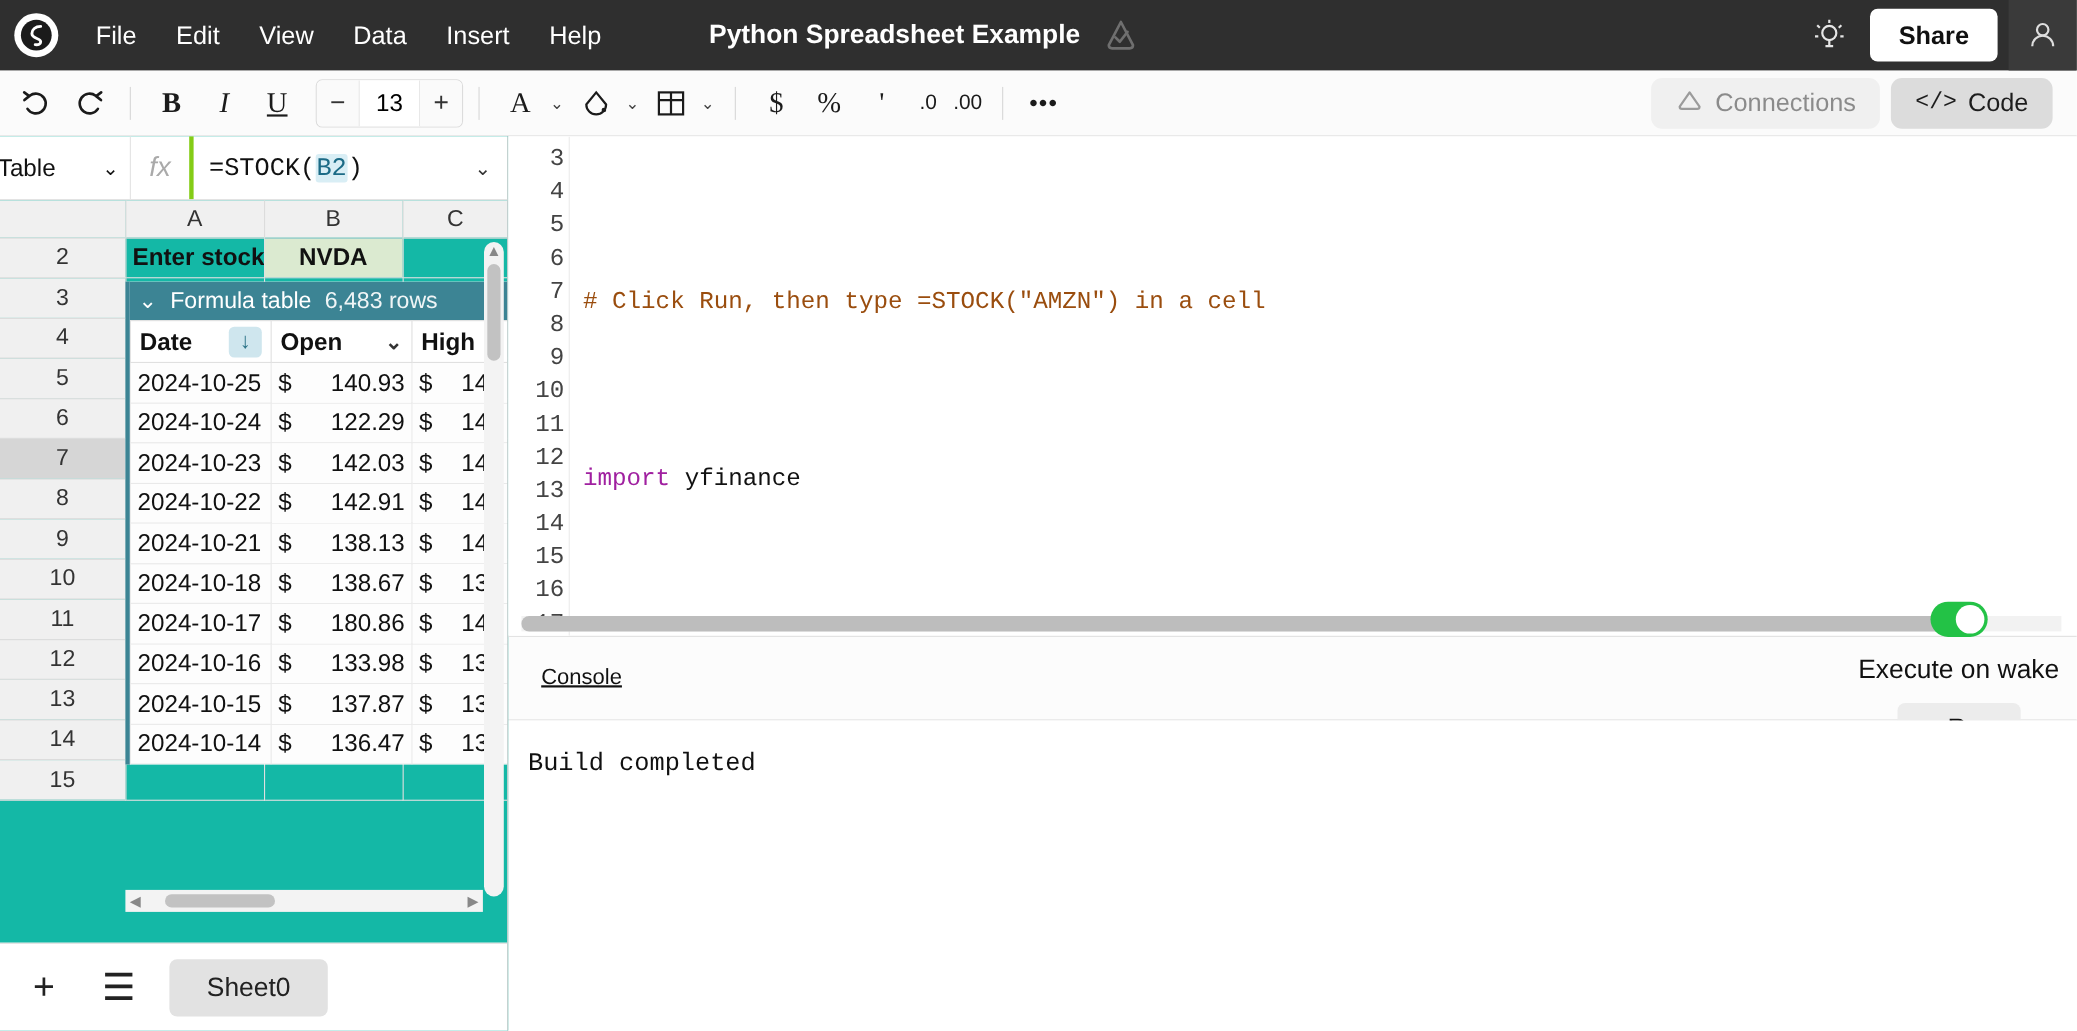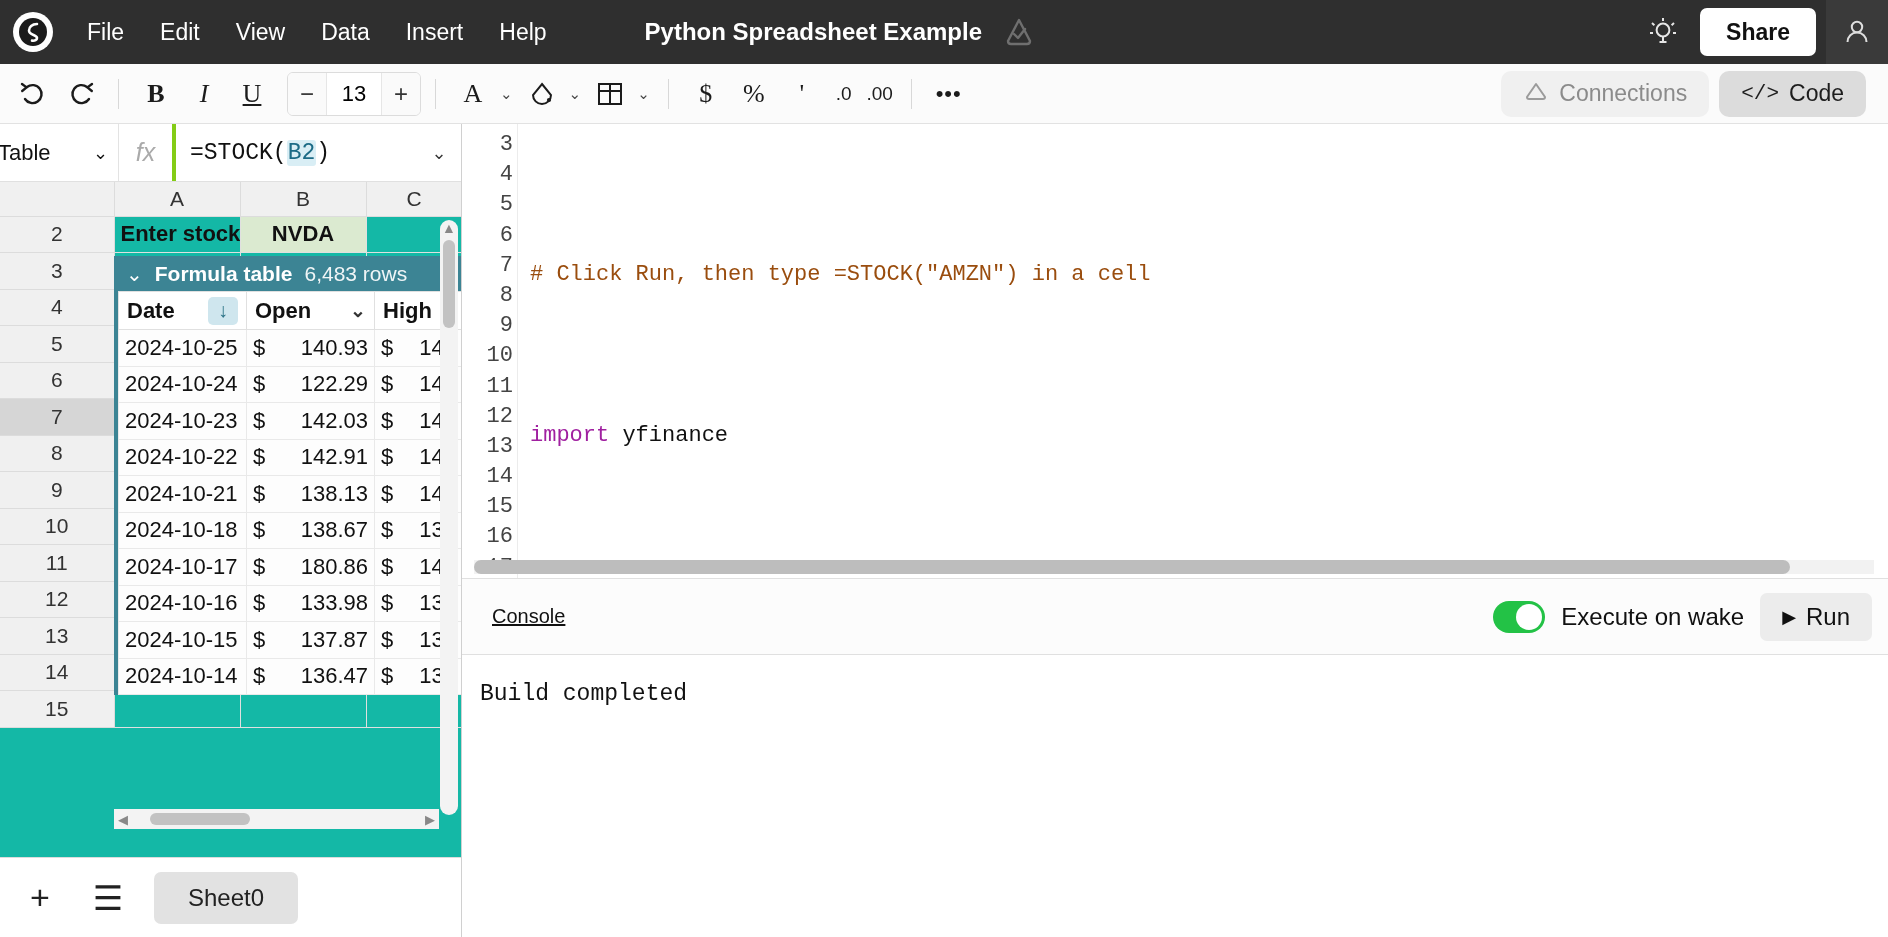--- a/index.html
+++ b/index.html
@@ -213,21 +213,21 @@
     overflow: hidden;
   }
   .ftable-head {
     background: #3c8494; color: #fff;
     height: 35px;
     display: flex; align-items: center; gap: 12px;
     padding-left: 8px;
     font-size: 21px;
   }
   .ftable-head .chev { font-size: 20px; }
-  .ftable-head .t { font-weight: bold; }
+  .ftable-head .t { font-weight: normal; }
   .ftable-head .rows { opacity: .92; }
   table.ftbl { border-collapse: collapse; table-layout: fixed; width: 344px; }
   table.ftbl col.d { width: 128px; }
   table.ftbl col.o { width: 128px; }
   table.ftbl col.h { width: 88px; }
   table.ftbl th {
     height: 38px;
     background: #ffffff;
     border: 1px solid #e0e0e0;
     font-size: 22px; font-weight: bold; color: #111;
@@ -328,21 +328,21 @@
   .ed-hsb .thumb { height: 14px; width: 94%; background: #bdbdbd; border-radius: 7px; }
 
   .console-head {
     height: 76px; flex: none;
     display: flex; align-items: center;
     padding: 0 16px;
     border-bottom: 1px solid #e0e0e0;
     background: #fcfcfc;
   }
   .console-title { font-size: 20px; color: #111; margin-left: 14px; text-decoration: underline;}
-  .console-right { margin-left: auto; display: flex; align-items: center; gap: 16px; }
+  .console-right { margin-left: auto; display: flex; align-items: center; gap: 16px; flex-direction: column; }
   .toggle {
     width: 52px; height: 32px; border-radius: 16px; background: #23c246;
     position: relative; cursor: pointer; flex:none;
   }
   .toggle .knob {
     position: absolute; right: 3px; top: 3px;
     width: 26px; height: 26px; border-radius: 50%; background: #fff;
   }
   .toggle-label { font-size: 24px; color: #111; }
   .run-btn {

